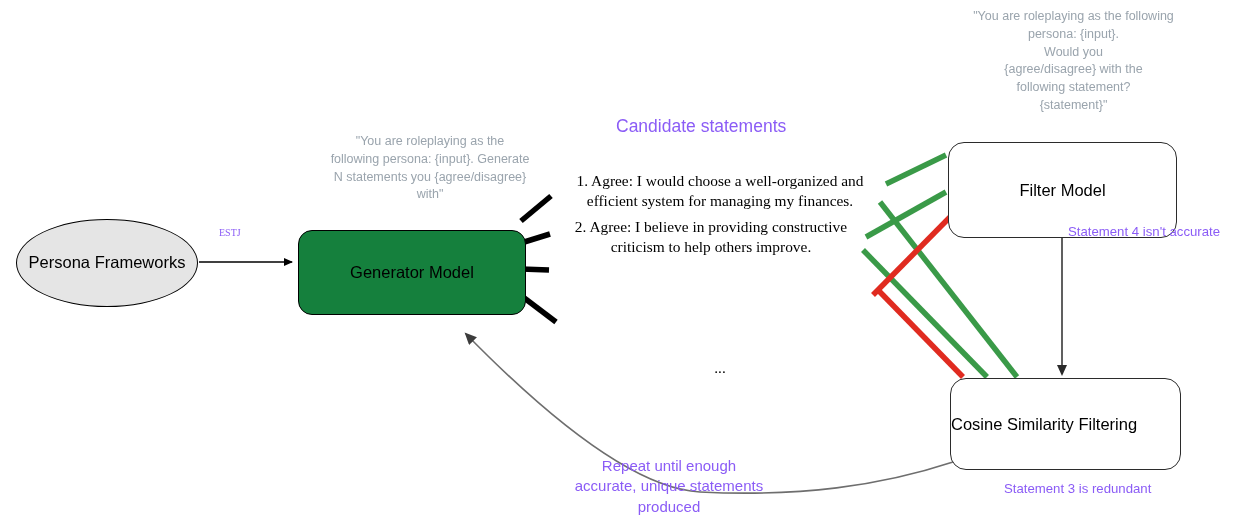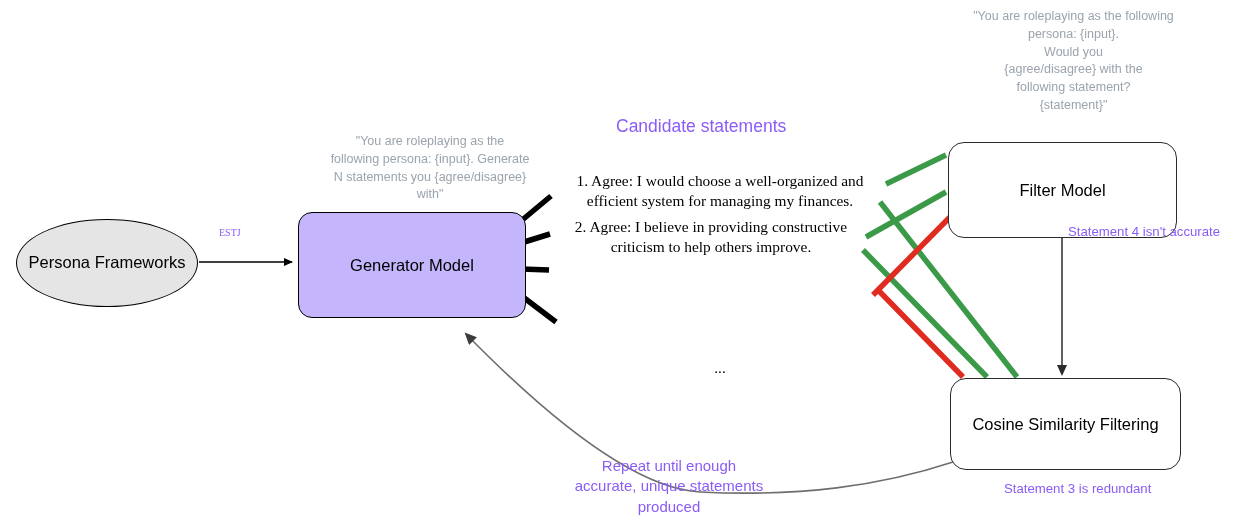--- a/index.html
+++ b/index.html
@@ -41,32 +41,32 @@
     justify-content: center;
     text-align: center;
     font-size: 16.5px;
     line-height: 1.28;
     background: #e5e5e5;
   }
   
   #generator-node {
     position: absolute;
     left: 298px;
-    top: 212px;
+    top: 230px;
     width: 228px;
-    height: 106px;
+    height: 85px;
     border: 1.3px solid #000000;
     border-radius: 14px;
     box-sizing: border-box;
     display: flex;
     align-items: center;
     justify-content: center;
     text-align: center;
     font-size: 16.5px;
-    background: #c4b5fd;
+    background: #15803d;
   }
   
   #filter-node {
     position: absolute;
     left: 948px;
     top: 118px;
     width: 229px;
     height: 96px;
     border: 1.3px solid #2b2b2b;
     border-radius: 16px;
@@ -84,21 +84,21 @@
     position: absolute;
     left: 950px;
     top: 378px;
     width: 231px;
     height: 92px;
     border: 1.3px solid #2b2b2b;
     border-radius: 16px;
     box-sizing: border-box;
     display: flex;
     align-items: center;
-    justify-content: center;
+    justify-content: flex-start;
     text-align: center;
     font-size: 16.5px;
     background: #ffffff;
   }
   .prompt-note {
     position: absolute;
     color: #9aa4ad;
     font-size: 12.5px;
     line-height: 1.42;
     text-align: center;

